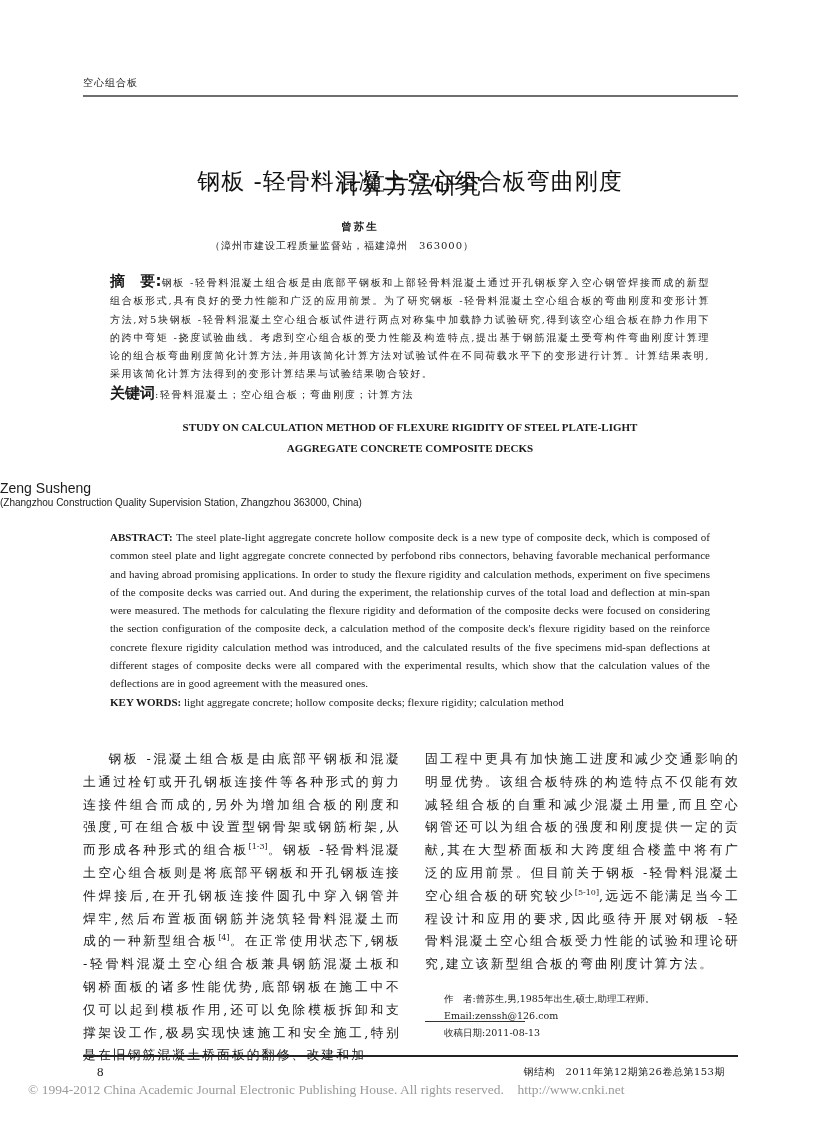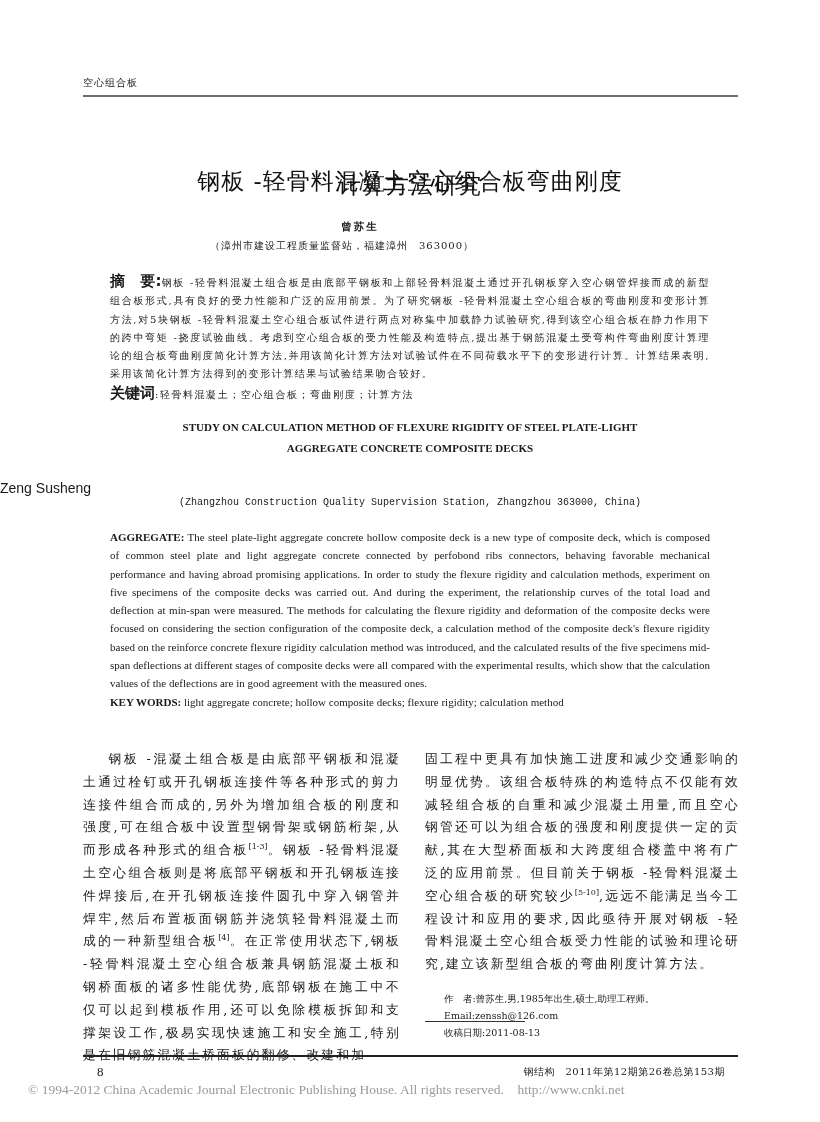--- a/index.html
+++ b/index.html
@@ -19,21 +19,21 @@
   .affil-cn { left: 0; width: 684px; top: 239px; text-align: center; font-size: 10px; letter-spacing: 1px; }
 
   .abs-cn { left: 110px; width: 600px; font-size: 10px; line-height: 18.3px; letter-spacing: 1.55px; text-align: justify; }
   .abs-cn .label { font-family: "DejaVu Sans", sans-serif; font-weight: bold; font-size: 15px; letter-spacing: 0; }
   .abs-cn-block { top: 272px; }
 
   .en-title { left: 0; width: 820px; text-align: center; font-family: "Liberation Serif", serif; font-weight: bold; font-size: 11px; line-height: 19px; }
   .en-title.l1 { top: 418px; }
   .en-title.l2 { top: 439px; }
   .en-author { left: 0; width: 820px; top: 480px; text-align: left; font-family: "Liberation Sans", sans-serif; font-size: 14px; }
-  .en-affil { left: 0; width: 820px; top: 497px; text-align: center; font-family: Liberation Mono, monospace; font-size: 10px; }
+  .en-affil { left: 0; width: 820px; top: 497px; font-family: Liberation Sans, sans-serif; font-size: 10px; }
 
   .abs-en { left: 110px; width: 600px; top: 528px; font-family: "Liberation Serif", serif; font-size: 11px; line-height: 18.3px; text-align: justify; text-align-last: left; }
   .abs-en .label { font-weight: bold; }
 
   .col { font-size: 12.8px; line-height: 22.8px; letter-spacing: 2.1px; text-align: justify; }
   .col-left { left: 83px; top: 748px; width: 318px; }
   .col-right { left: 425px; top: 748px; width: 315px; }
   .col p { margin: 0; text-indent: 2em; }
   .col p.cont { text-indent: 0; }
   sup { font-size: 8px; line-height: 0; letter-spacing: 0; margin-top: 25px; }
@@ -63,21 +63,21 @@
   <span class="label">摘　要</span><span class="label">:</span><span>钢板 -轻骨料混凝土组合板是由底部平钢板和上部轻骨料混凝土通过开孔钢板穿入空心钢管焊接而成的新型组合板形式,具有良好的受力性能和广泛的应用前景。为了研究钢板 -轻骨料混凝土空心组合板的弯曲刚度和变形计算方法,对5块钢板 -轻骨料混凝土空心组合板试件进行两点对称集中加载静力试验研究,得到该空心组合板在静力作用下的跨中弯矩 -挠度试验曲线。考虑到空心组合板的受力性能及构造特点,提出基于钢筋混凝土受弯构件弯曲刚度计算理论的组合板弯曲刚度简化计算方法,并用该简化计算方法对试验试件在不同荷载水平下的变形进行计算。计算结果表明,采用该简化计算方法得到的变形计算结果与试验结果吻合较好。</span><br>
   <span class="label">关键词</span><span>:</span><span>轻骨料混凝土；空心组合板；弯曲刚度；计算方法</span>
 </div>
 
 <div class="abs en-title l1">STUDY ON CALCULATION METHOD OF FLEXURE RIGIDITY OF STEEL PLATE-LIGHT</div>
 <div class="abs en-title l2">AGGREGATE CONCRETE COMPOSITE DECKS</div>
 <div class="abs en-author">Zeng Susheng</div>
 <div class="abs en-affil">(Zhangzhou Construction Quality Supervision Station, Zhangzhou 363000, China)</div>
 
 <div class="abs abs-en">
-  <span class="label">AGGREGATE:</span>
+  <span class="label">ABSTRACT:</span>
   <span>The steel plate-light aggregate concrete hollow composite deck is a new type of composite deck, which is composed of common steel plate and light aggregate concrete connected by perfobond ribs connectors, behaving favorable mechanical performance and having abroad promising applications. In order to study the flexure rigidity and calculation methods, experiment on five specimens of the composite decks was carried out. And during the experiment, the relationship curves of the total load and deflection at min-span were measured. The methods for calculating the flexure rigidity and deformation of the composite decks were focused on considering the section configuration of the composite deck, a calculation method of the composite deck's flexure rigidity based on the reinforce concrete flexure rigidity calculation method was introduced, and the calculated results of the five specimens mid-span deflections at different stages of composite decks were all compared with the experimental results, which show that the calculation values of the deflections are in good agreement with the measured ones.</span><br>
   <span class="label">KEY WORDS:</span>
   <span>light aggregate concrete; hollow composite decks; flexure rigidity; calculation method</span>
 </div>
 
 <div class="abs col col-left">
   <p><span>钢板 -混凝土组合板是由底部平钢板和混凝土通过栓钉或开孔钢板连接件等各种形式的剪力连接件组合而成的,另外为增加组合板的刚度和强度,可在组合板中设置型钢骨架或钢筋桁架,从而形成各种形式的组合板</span><sup>[1-3]</sup><span>。钢板 -轻骨料混凝土空心组合板则是将底部平钢板和开孔钢板连接件焊接后,在开孔钢板连接件圆孔中穿入钢管并焊牢,然后布置板面钢筋并浇筑轻骨料混凝土而成的一种新型组合板</span><sup>[4]</sup><span>。在正常使用状态下,钢板 -轻骨料混凝土空心组合板兼具钢筋混凝土板和钢桥面板的诸多性能优势,底部钢板在施工中不仅可以起到模板作用,还可以免除模板拆卸和支撑架设工作,极易实现快速施工和安全施工,特别是在旧钢筋混凝土桥面板的翻修、改建和加</span></p>
 </div>
 
 <div class="abs col col-right">

